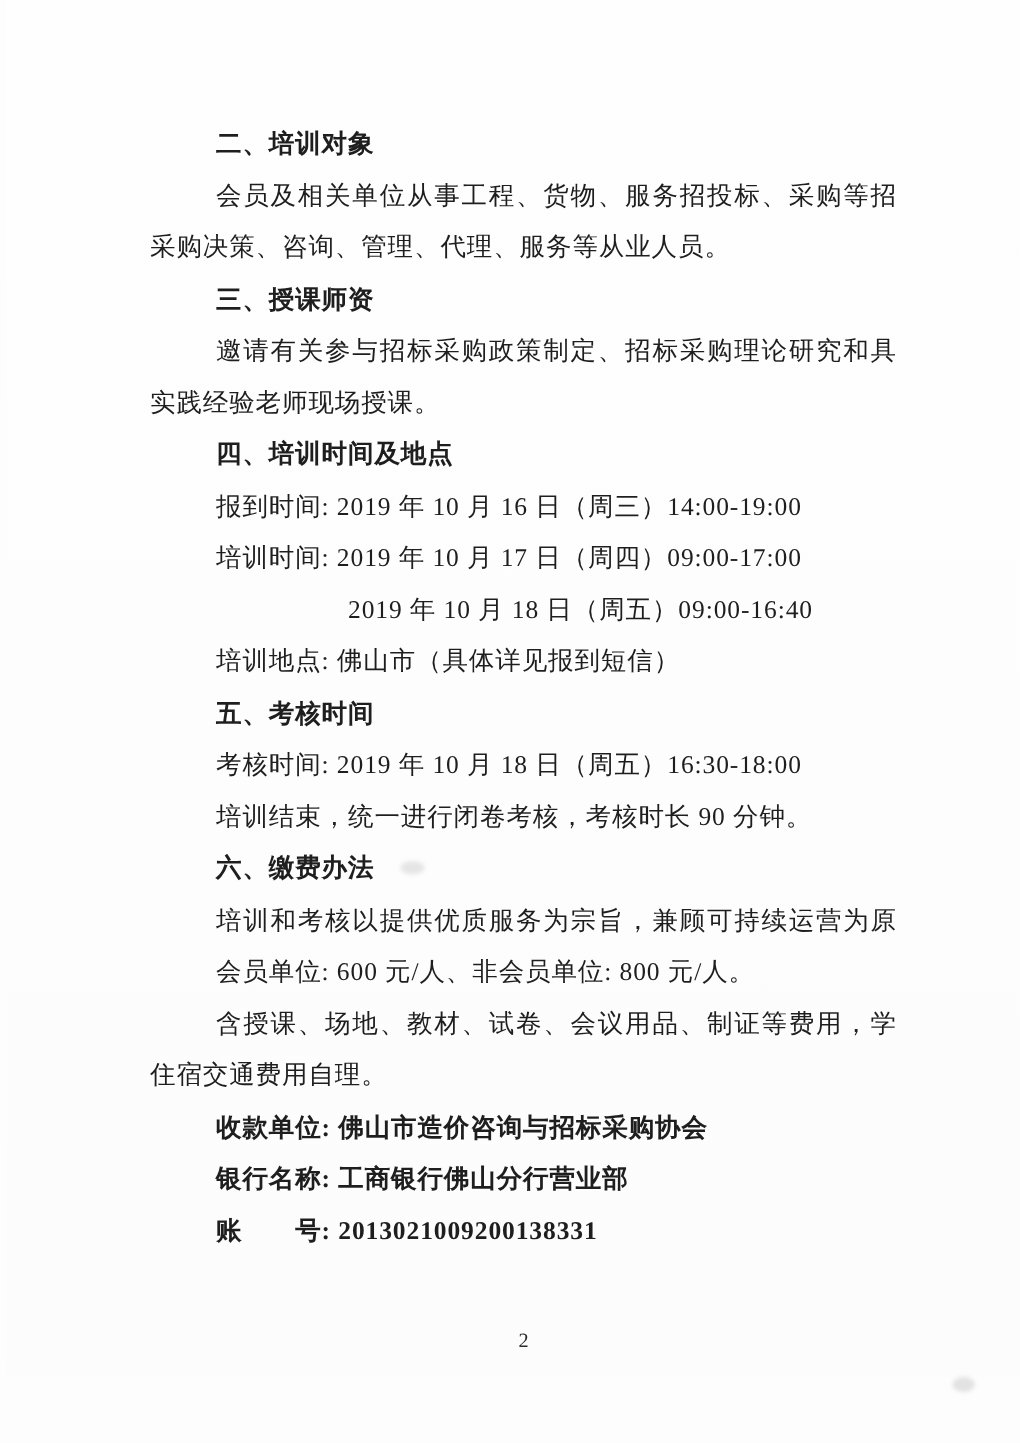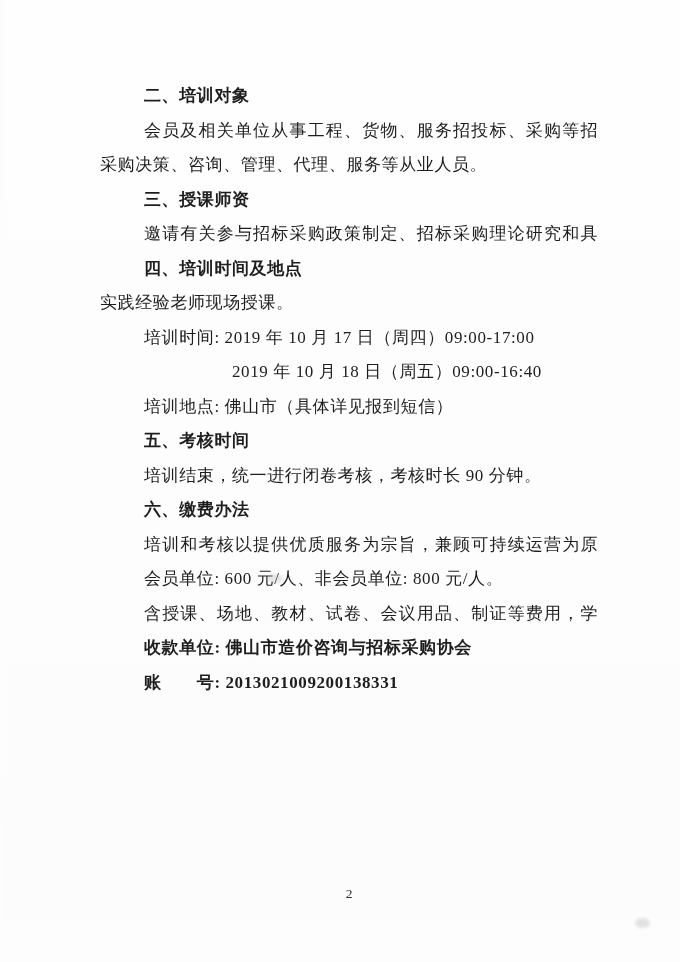--- a/index.html
+++ b/index.html
@@ -76,32 +76,36 @@
 </head>
 <body>
 
 <div class="page">
   <div class="doc-body">
       <div class="line heading indent-para">二、培训对象</div>
       <div class="line body indent-para justify">会员及相关单位从事工程、货物、服务招投标、采购等招标</div>
       <div class="line body indent-none">采购决策、咨询、管理、代理、服务等从业人员。</div>
       <div class="line heading indent-para">三、授课师资</div>
       <div class="line body indent-para justify">邀请有关参与招标采购政策制定、招标采购理论研究和具有</div>
+      <div class="line body indent-none">实践经验老师现场授课。</div>
       <div class="line heading indent-para">四、培训时间及地点</div>
-      <div class="line body indent-none">实践经验老师现场授课。</div>
+      <div class="line body indent-para">报到时间: 2019 年 10 月 16 日（周三）14:00-19:00</div>
       <div class="line body indent-para">培训时间: 2019 年 10 月 17 日（周四）09:00-17:00</div>
       <div class="line body indent-time">2019 年 10 月 18 日（周五）09:00-16:40</div>
       <div class="line body indent-para">培训地点: 佛山市（具体详见报到短信）</div>
       <div class="line heading indent-para">五、考核时间</div>
+      <div class="line body indent-para">考核时间: 2019 年 10 月 18 日（周五）16:30-18:00</div>
       <div class="line body indent-para">培训结束，统一进行闭卷考核，考核时长 90 分钟。</div>
       <div class="line heading indent-para">六、缴费办法</div>
       <div class="line body indent-para justify">培训和考核以提供优质服务为宗旨，兼顾可持续运营为原则，</div>
       <div class="line body indent-para">会员单位: 600 元/人、非会员单位: 800 元/人。</div>
       <div class="line body indent-para justify">含授课、场地、教材、试卷、会议用品、制证等费用，学员</div>
+      <div class="line body indent-none">住宿交通费用自理。</div>
       <div class="line bold indent-para">收款单位: 佛山市造价咨询与招标采购协会</div>
+      <div class="line bold indent-para">银行名称: 工商银行佛山分行营业部</div>
       <div class="line bold indent-para">账　　号:  2013021009200138331</div>
     </div>
 
   <div class="page-number">2</div>
 
   <div class="scan-artifact smudge-1"></div>
   <div class="scan-artifact smudge-2"></div>
 </div>
 
 </body></html>

